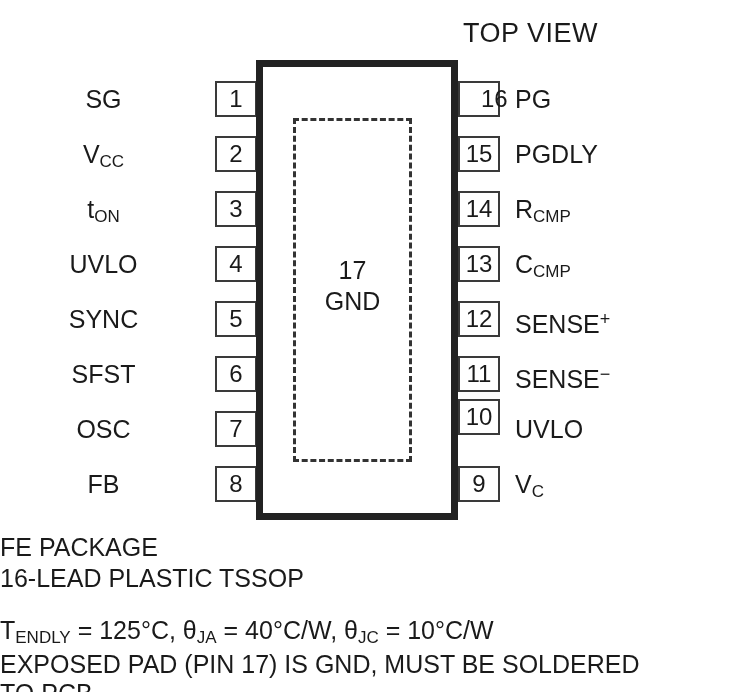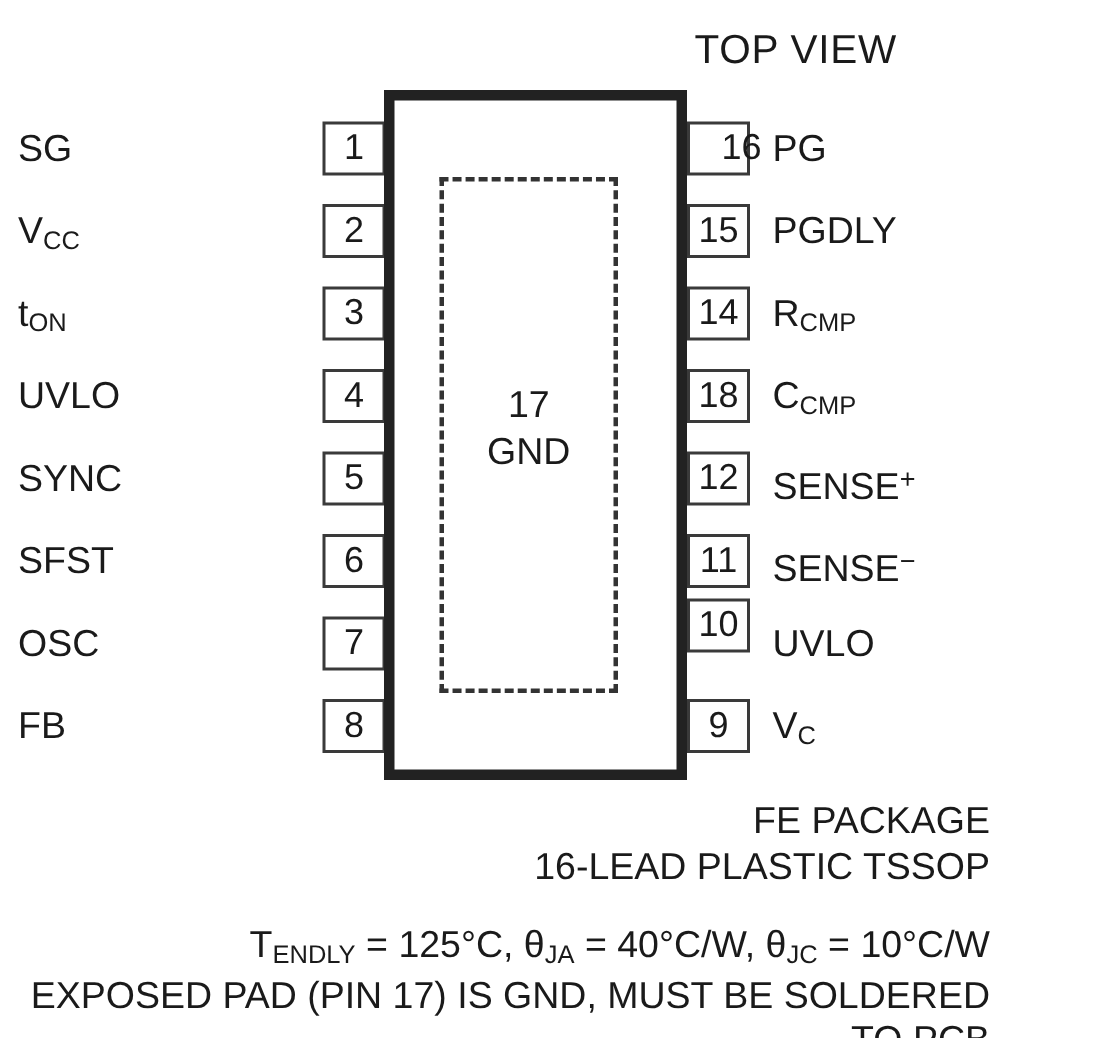--- a/index.html
+++ b/index.html
@@ -87,22 +87,21 @@
   .pin-label {
     position: absolute;
     font-size: 25px;
     line-height: 36px;
     white-space: nowrap;
     z-index: 2;
   }
   .pin-label.left {
     left: 0;
     width: 207px;
-    text-align: left;
-    padding-left: 12px;
+    text-align: center;
   }
   .pin-label.right {
     left: 515px;
     text-align: left;
   }
 
   .pin-label sub, .therm sub {
     font-size: 0.68em;
     vertical-align: -0.22em;
     letter-spacing: 0;
@@ -110,21 +109,21 @@
   .pin-label sup {
     font-size: 0.72em;
     vertical-align: 0.42em;
   }
 
   
   .caption {
     position: absolute;
     left: 0;
     width: 660px;
-    text-align: right;
+    text-align: left;
   }
   .pkg-name {
     top: 533px;
     font-size: 25px;
   }
   .pkg-leads {
     top: 564px;
     font-size: 25px;
   }
   .therm {
@@ -171,21 +170,21 @@
       <div class="pin-label left" style="top: 466px;">FB</div>
     </div>
 
   <div id="right-pins">
       <div class="pin right" style="top: 81px; padding-left: 21px;">16</div>
       <div class="pin-label right" style="top: 81px;">PG</div>
       <div class="pin right" style="top: 136px;">15</div>
       <div class="pin-label right" style="top: 136px;">PGDLY</div>
       <div class="pin right" style="top: 191px;">14</div>
       <div class="pin-label right" style="top: 191px;">R<sub>CMP</sub></div>
-      <div class="pin right" style="top: 246px;">18</div>
+      <div class="pin right" style="top: 246px;">13</div>
       <div class="pin-label right" style="top: 246px;">C<sub>CMP</sub></div>
       <div class="pin right" style="top: 301px;">12</div>
       <div class="pin-label right" style="top: 301px;">SENSE<sup>+</sup></div>
       <div class="pin right" style="top: 356px;">11</div>
       <div class="pin-label right" style="top: 356px;">SENSE<sup>−</sup></div>
       <div class="pin right" style="top: 399px;">10</div>
       <div class="pin-label right" style="top: 411px;">UVLO</div>
       <div class="pin right" style="top: 466px;">9</div>
       <div class="pin-label right" style="top: 466px;">V<sub>C</sub></div>
     </div>

